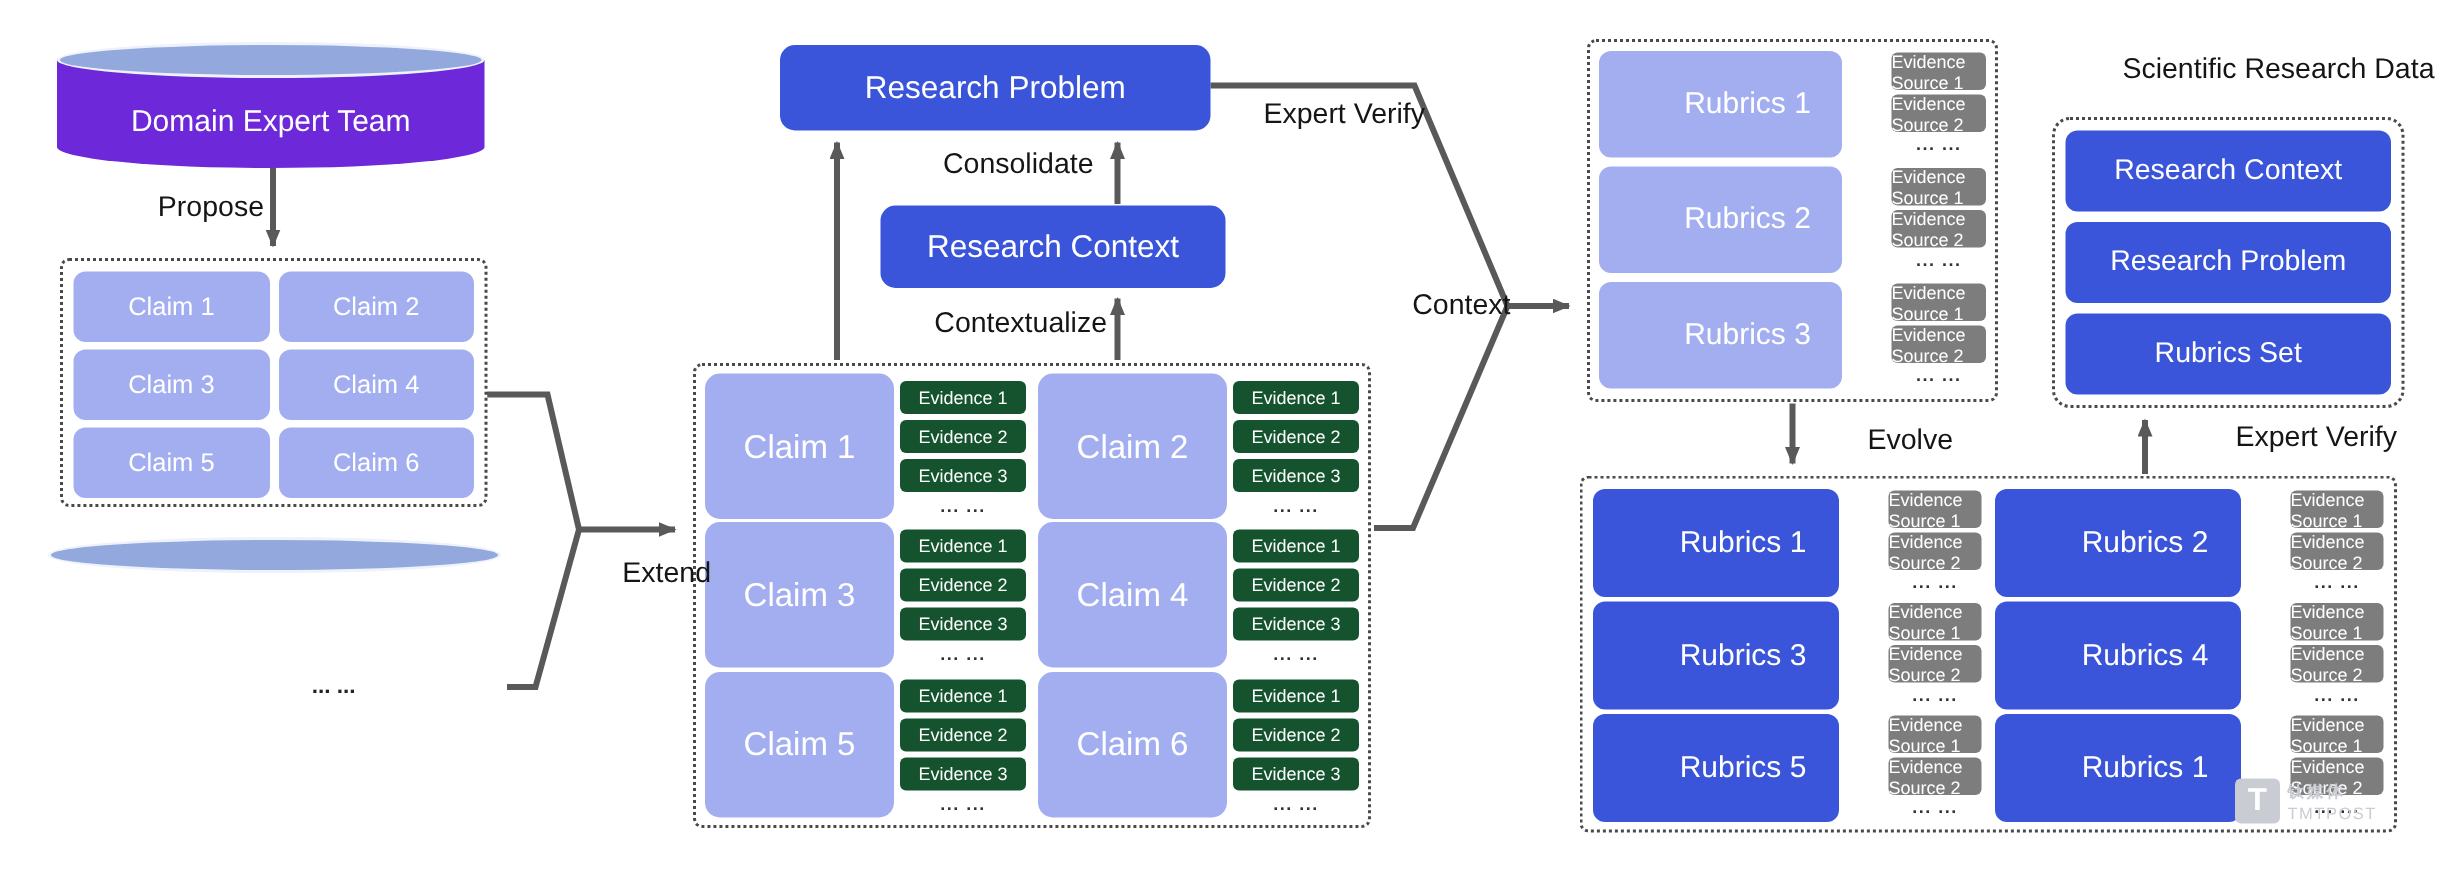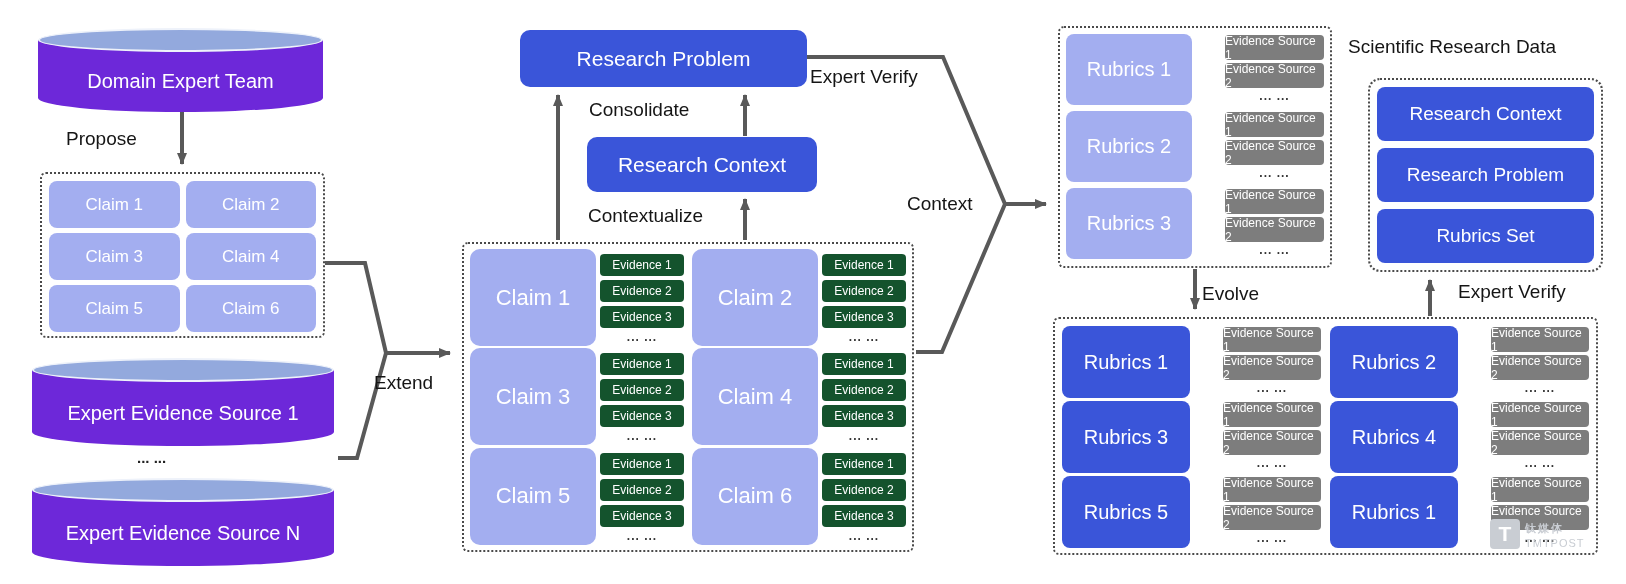--- a/index.html
+++ b/index.html
@@ -1,20 +1,20 @@
 <!DOCTYPE html>
 <html><head>
 <meta charset="utf-8">
 <style>
   html,body{margin:0;padding:0;background:#ffffff;}
   .canvas{position:relative;width:1626px;height:584px;background:#ffffff;
           font-family:"Liberation Sans",sans-serif;overflow:hidden;}
   svg.connectors{position:absolute;left:0;top:0;z-index:1;}
   .abs{position:absolute;}
-  .label{position:absolute;font-size:19px;color:#151515;text-align:left;z-index:3;}
+  .label{position:absolute;font-size:19px;color:#151515;text-align:right;z-index:3;}
   .dotted-box{position:absolute;border:2px dotted #4a4a4a;border-radius:6px;
               box-sizing:border-box;background:#ffffff;z-index:2;}
   .blue-box{background:#3a55d9;color:#ffffff;border-radius:10px;display:flex;
             align-items:center;justify-content:center;z-index:3;}
   
   .cylinder{position:absolute;z-index:2;}
   .cyl-top{position:absolute;top:0;left:0;right:0;height:24px;border-radius:50%;
            background:#93a9dd;border:2px solid #eef2fa;box-sizing:border-box;z-index:2;}
   .cyl-body{position:absolute;top:12px;left:0;right:0;bottom:0;background:#6d28d9;
             border-radius:0 0 50% 50%/0 0 14px 14px;display:flex;align-items:center;
@@ -33,21 +33,21 @@
   .ev-box{background:#14532d;color:#fff;border-radius:4px;height:22px;font-size:12px;
           display:flex;align-items:center;justify-content:center;margin-bottom:4px;}
   .ev-dots{text-align:center;font-size:12px;font-weight:700;color:#333;
            letter-spacing:1px;line-height:10px;}
   
   .rub-col{display:grid;grid-template-columns:1fr;row-gap:5px;padding:6px;}
   .rub-grid{display:grid;grid-template-columns:1fr 1fr;column-gap:9px;row-gap:3px;padding:7px;}
   .rub-group{display:flex;gap:4px;height:71px;}
   .rub-group.tall{height:72px;}
   .rub-box{width:126px;border-radius:8px;color:#fff;font-size:20px;display:flex;
-           align-items:center;justify-content:center;flex:0 0 126px;}
+           align-items:center;justify-content:center;flex:0 0 126px;padding-left:36px;}
   .rub-box.bright{background:#3a55d9;flex:0 0 128px;width:128px;}
   .rub-box.light{background:#a3aef0;}
   .evs-stack{flex:1;padding-top:1px;margin-left:29px;}
   .evs-box{background:#7d7d7d;color:#fff;border-radius:4px;height:25px;font-size:12px;
            display:flex;align-items:center;justify-content:center;margin-bottom:3px;}
   
   .srd-col{display:grid;grid-template-columns:1fr;row-gap:7px;padding:7px;}
   .srd-item{height:54px;border-radius:8px;background:#3a55d9;color:#fff;font-size:19px;
             display:flex;align-items:center;justify-content:center;}
   
@@ -97,33 +97,24 @@
     <div class="claim-sm">Claim 1</div>
     <div class="claim-sm">Claim 2</div>
     <div class="claim-sm">Claim 3</div>
     <div class="claim-sm">Claim 4</div>
     <div class="claim-sm">Claim 5</div>
     <div class="claim-sm">Claim 6</div>
   </div>
 
   <div class="cylinder" style="left:32px;top:358px;width:302px;height:88px">
     <div class="cyl-top"></div>
-    <div class="cyl-body">
-      <span>Expert Evidence Source 1</span>
-    </div>
   </div>
 
   <div class="label" style="left:137px;top:449px;width:100px;font-size:15px;font-weight:700;color:#222">... ...</div>
 
-  <div class="cylinder" style="left:32px;top:478px;width:302px;height:88px">
-    <div class="cyl-top"></div>
-    <div class="cyl-body">
-      <span>Expert Evidence Source N</span>
-    </div>
-  </div>
 
   <div class="label" style="left:374px;top:372px;width:100px">Extend</div>
 
   <div class="blue-box abs" style="left:520px;top:30px;width:287px;height:57px;font-size:21px">
     <span>Research Problem</span>
   </div>
 
   <div class="label" style="left:589px;top:99px;width:140px">Consolidate</div>
 
   <div class="blue-box abs" style="left:587px;top:137px;width:230px;height:55px;font-size:21px">

